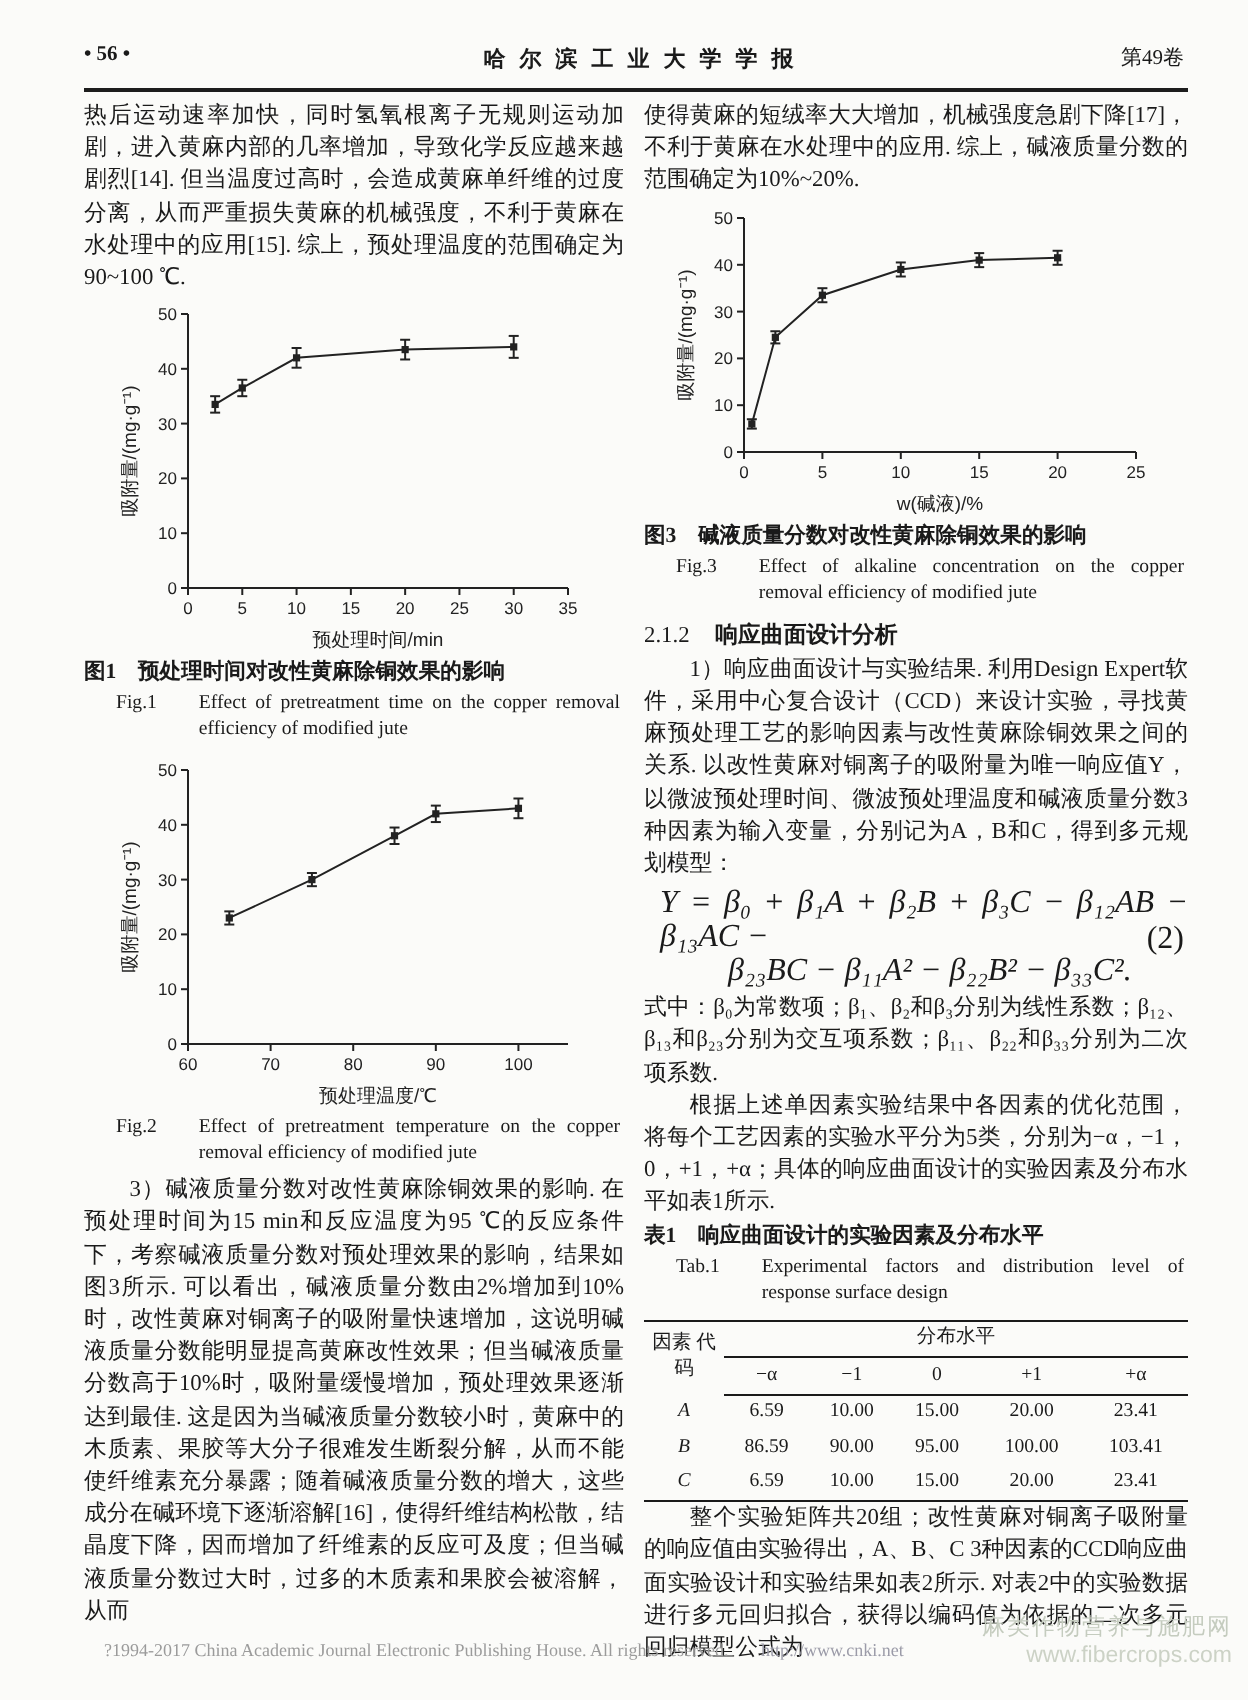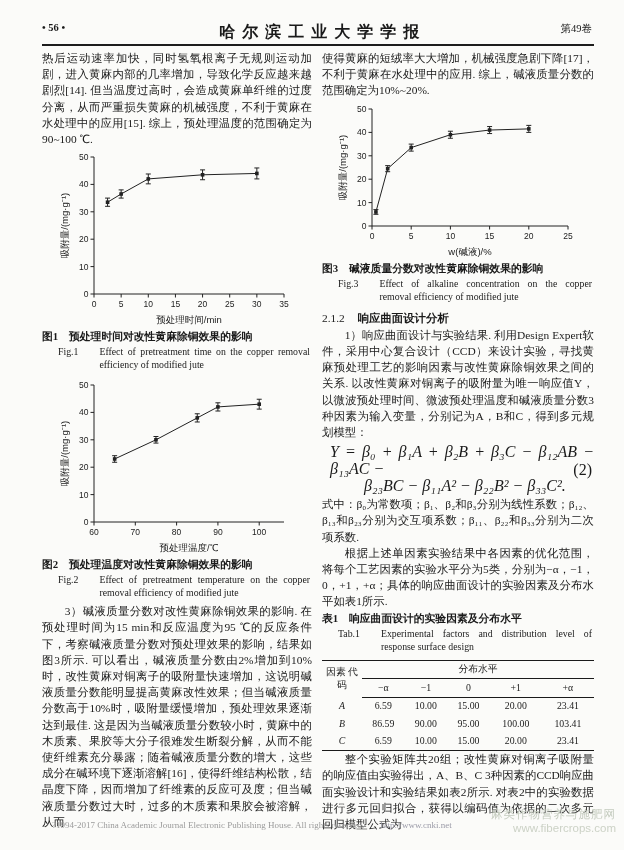--- a/index.html
+++ b/index.html
@@ -2,21 +2,21 @@
 <html><head>
 <meta charset="utf-8">
 <style>
   html,body{margin:0;padding:0;background:#888;}
   .page{position:relative;width:624px;height:850px;margin:0 auto;background:#fbfbf9;
         font-family:"Liberation Serif",serif;color:#1a1a1a;overflow:hidden;}
   
   .header{position:absolute;left:42px;top:22px;width:550px;display:flex;
           justify-content:space-between;align-items:flex-start;}
   .pagenum{font-size:10.5px;font-weight:bold;}
-  .journal{font-size:16px;font-weight:bold;letter-spacing:7px;padding-left:20px;}
+  .journal{font-size:11px;font-weight:bold;letter-spacing:7px;padding-left:20px;}
   .volume{font-size:10.5px;}
   .header-rule{position:absolute;left:42px;top:44px;width:552px;border-top:2.3px solid #1d1d1d;}
   
   .col{position:absolute;top:50px;font-size:11.4px;line-height:16.2px;text-align:justify;}
   .col-left{left:42px;width:270px;}
   .col-right{left:322px;width:272px;}
   p{margin:0;}
   .ind{text-indent:2em;}
   
   figure{margin:3px 0 1px 0;text-align:center;}
@@ -170,21 +170,20 @@
           <polyline points="56.65217391304348,80.97999999999999 97.95652173913044,61.8 139.26086956521738,39.879999999999995 159.91304347826087,28.92 201.2173913043478,26.180000000000007" stroke="#222" stroke-width="1" fill="none"></polyline>
           <rect x="54.85217391304348" y="79.17999999999999" width="3.6" height="3.6" fill="#222"></rect>
           <rect x="96.15652173913044" y="60" width="3.6" height="3.6" fill="#222"></rect>
           <rect x="137.46086956521737" y="38.08" width="3.6" height="3.6" fill="#222"></rect>
           <rect x="158.11304347826086" y="27.12" width="3.6" height="3.6" fill="#222"></rect>
           <rect x="199.4173913043478" y="24.380000000000006" width="3.6" height="3.6" fill="#222"></rect>
           <text x="131" y="173" font-size="9.5" text-anchor="middle" fill="#222">预处理温度/℃</text>
           <text transform="translate(10,75.5) rotate(-90)" font-size="9.5" text-anchor="middle" fill="#222">吸附量/(mg·g⁻¹)</text>
         </svg>
     </figure>
-    <div class="cap-cn">图2　预处理温度对改性黄麻除铜效果的影响</div>
     <div class="cap-en">
       <span class="lbl">Fig.2</span>
       <span>Effect of pretreatment temperature on the copper removal efficiency of modified jute</span>
     </div>
 
     <p class="ind">3）碱液质量分数对改性黄麻除铜效果的影响. 在预处理时间为15 min和反应温度为95 ℃的反应条件下，考察碱液质量分数对预处理效果的影响，结果如图3所示. 可以看出，碱液质量分数由2%增加到10%时，改性黄麻对铜离子的吸附量快速增加，这说明碱液质量分数能明显提高黄麻改性效果；但当碱液质量分数高于10%时，吸附量缓慢增加，预处理效果逐渐达到最佳. 这是因为当碱液质量分数较小时，黄麻中的木质素、果胶等大分子很难发生断裂分解，从而不能使纤维素充分暴露；随着碱液质量分数的增大，这些成分在碱环境下逐渐溶解[16]，使得纤维结构松散，结晶度下降，因而增加了纤维素的反应可及度；但当碱液质量分数过大时，过多的木质素和果胶会被溶解，从而</p>
   </div>
 
   <div class="col col-right">
     <p>使得黄麻的短绒率大大增加，机械强度急剧下降[17]，不利于黄麻在水处理中的应用. 综上，碱液质量分数的范围确定为10%~20%.</p>

